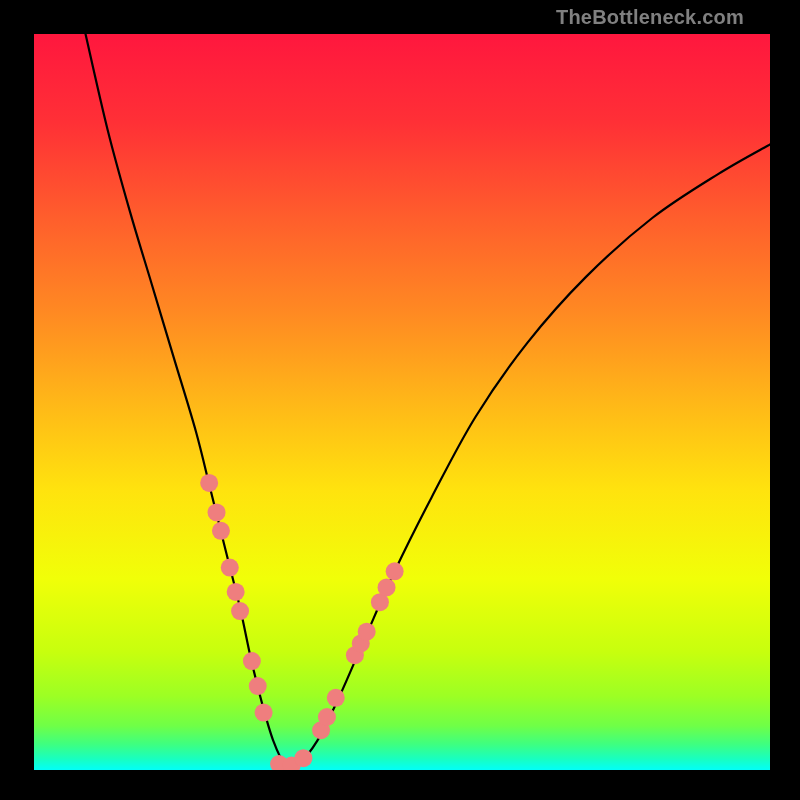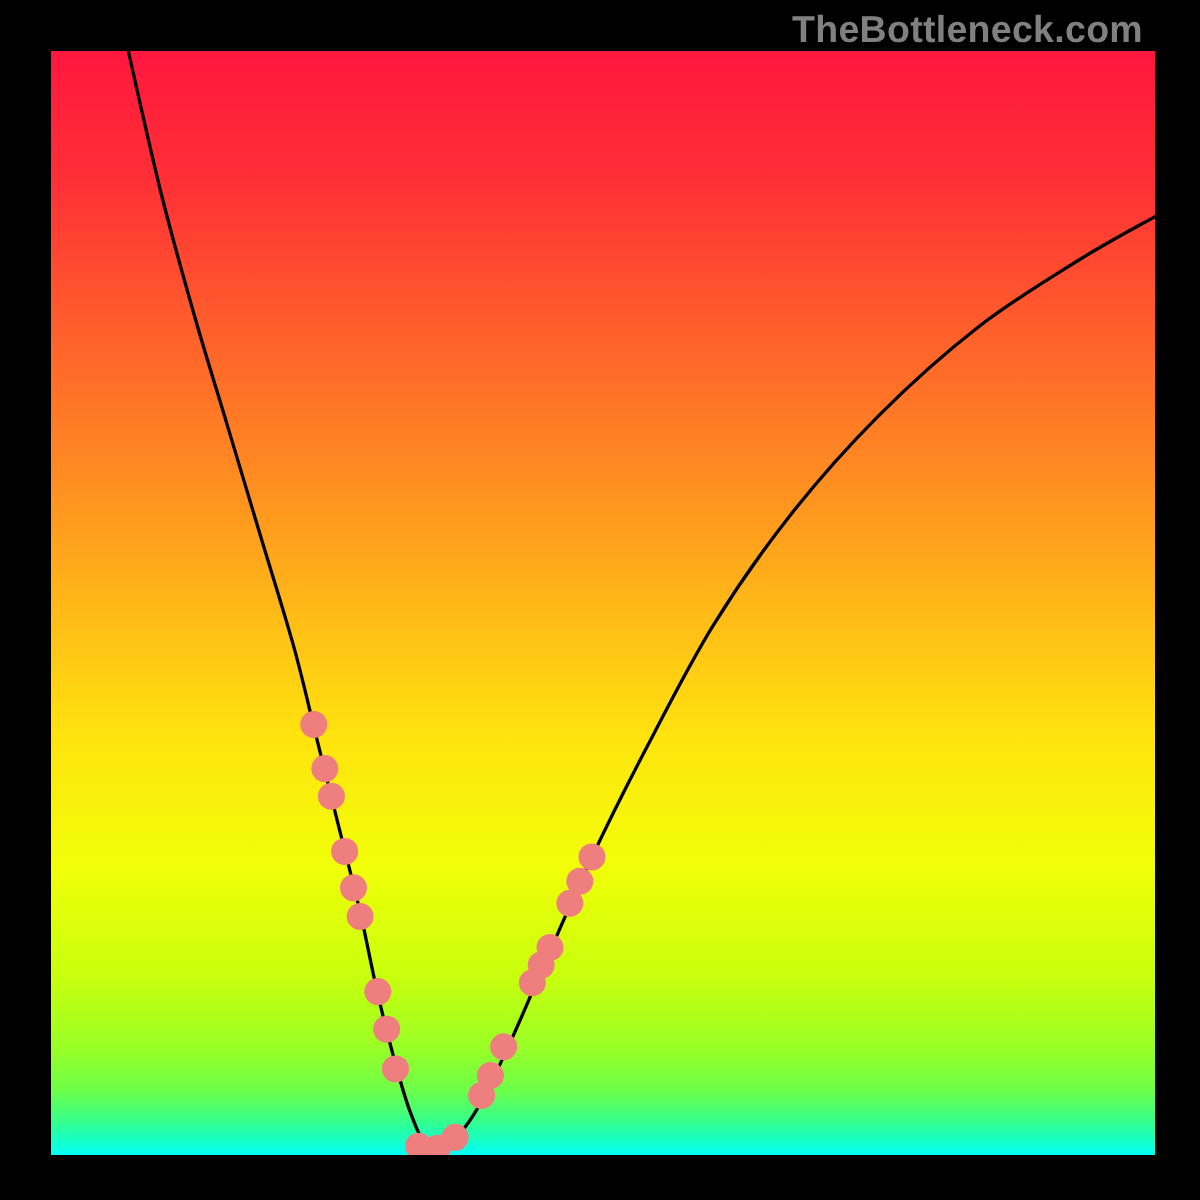--- a/index.html
+++ b/index.html
@@ -25,21 +25,21 @@
     letter-spacing: 0.2px;
     white-space: nowrap;
   }
   svg { display: block; }
 </style>
 </head>
 <body>
 
 <div class="chart-frame" style="left:0;top:0;width:800px;height:800px;">
 
-  <div class="watermark" style="left:528px;top:6px;font-size:25px;">TheBottleneck.com</div>
+  <div class="watermark" style="left:556px;top:6px;font-size:20px;">TheBottleneck.com</div>
 
   <div class="plot-area" style="left:34px;top:34px;width:736px;height:736px;">
     <svg width="736" height="736" viewBox="0 0 736 736" preserveAspectRatio="none">
       <defs>
         <linearGradient id="bg-grad" x1="0" y1="0" x2="0" y2="1">
             <stop offset="0%" stop-color="#ff173e"></stop>
             <stop offset="12%" stop-color="#ff3036"></stop>
             <stop offset="25%" stop-color="#ff5e2c"></stop>
             <stop offset="38%" stop-color="#ff8a22"></stop>
             <stop offset="50%" stop-color="#ffb718"></stop>

